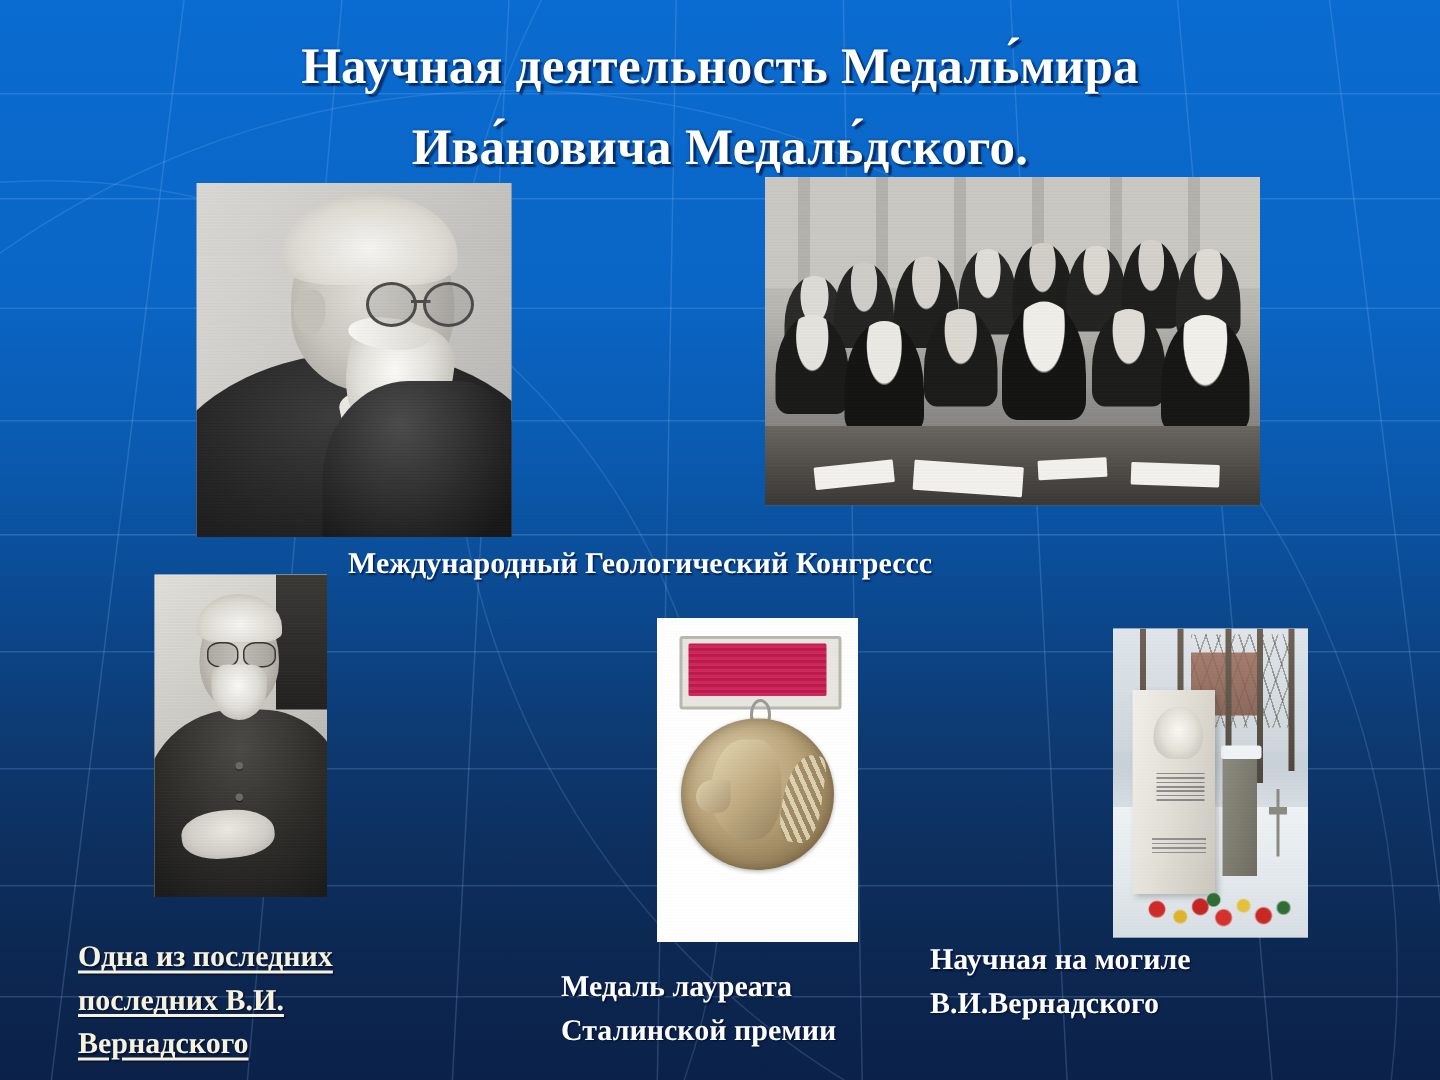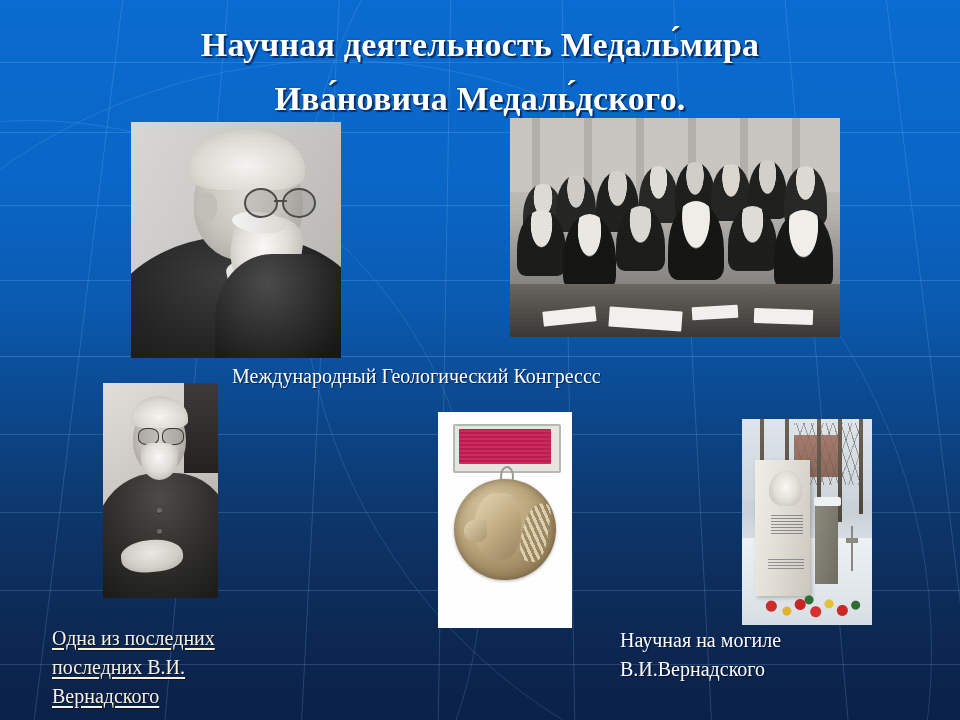--- a/index.html
+++ b/index.html
@@ -45,21 +45,21 @@
     position:absolute;left:0;top:18px;width:960px;
     text-align:center;
     color:#ffffff;
     font-size:34px;line-height:54px;font-weight:bold;
     letter-spacing:.2px;
     text-shadow:2px 2px 1px rgba(0,0,30,.55), 0 0 2px rgba(0,0,40,.4);
     z-index:6;
   }
   
   .photo{position:absolute;overflow:hidden;z-index:4;background:#cfcfcf;}
-  .cap{position:absolute;z-index:7;color:#ffffff;font-weight:normal;
+  .cap{position:absolute;z-index:7;color:#ffffff;font-weight:bold;
        text-shadow:1px 1px 1px rgba(0,0,40,.6);}
 
   
   #photo-portrait{left:131px;top:122px;width:210px;height:236px;
     background:
       radial-gradient(ellipse 60% 45% at 55% 26%, #f2f2f0 0%, #d8d7d3 40%, #bdbcb8 70%, #a6a5a1 100%);
   }
   #photo-portrait .bgwall{position:absolute;inset:0;
     background:linear-gradient(120deg,#d9d8d4 0%,#cac9c5 45%,#b4b3af 100%);}
   #photo-portrait .suit{
@@ -415,16 +415,17 @@
       <div class="plaque2"></div>
     </div>
     <div class="flowers"></div>
     <div class="grain"></div>
   </div>
 
   <div class="cap" id="cap-congress">Международный Геологический Конгрессс</div>
 
   <div class="cap" id="cap-last">Одна из последних последних В.И. Вернадского</div>
 
+  <div class="cap" id="cap-medal">Медаль лауреата Сталинской премии</div>
 
   <div class="cap" id="cap-grave">Научная на могиле В.И.Вернадского</div>
 
 </div>
 
 </body></html>

